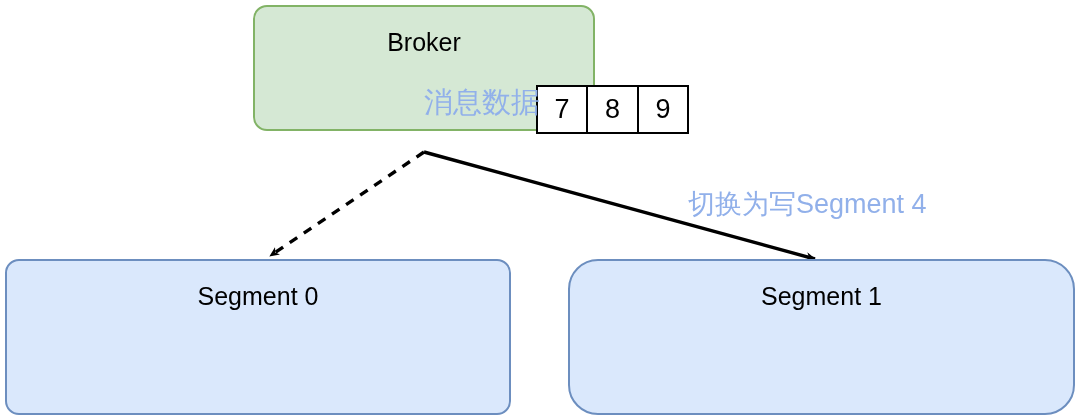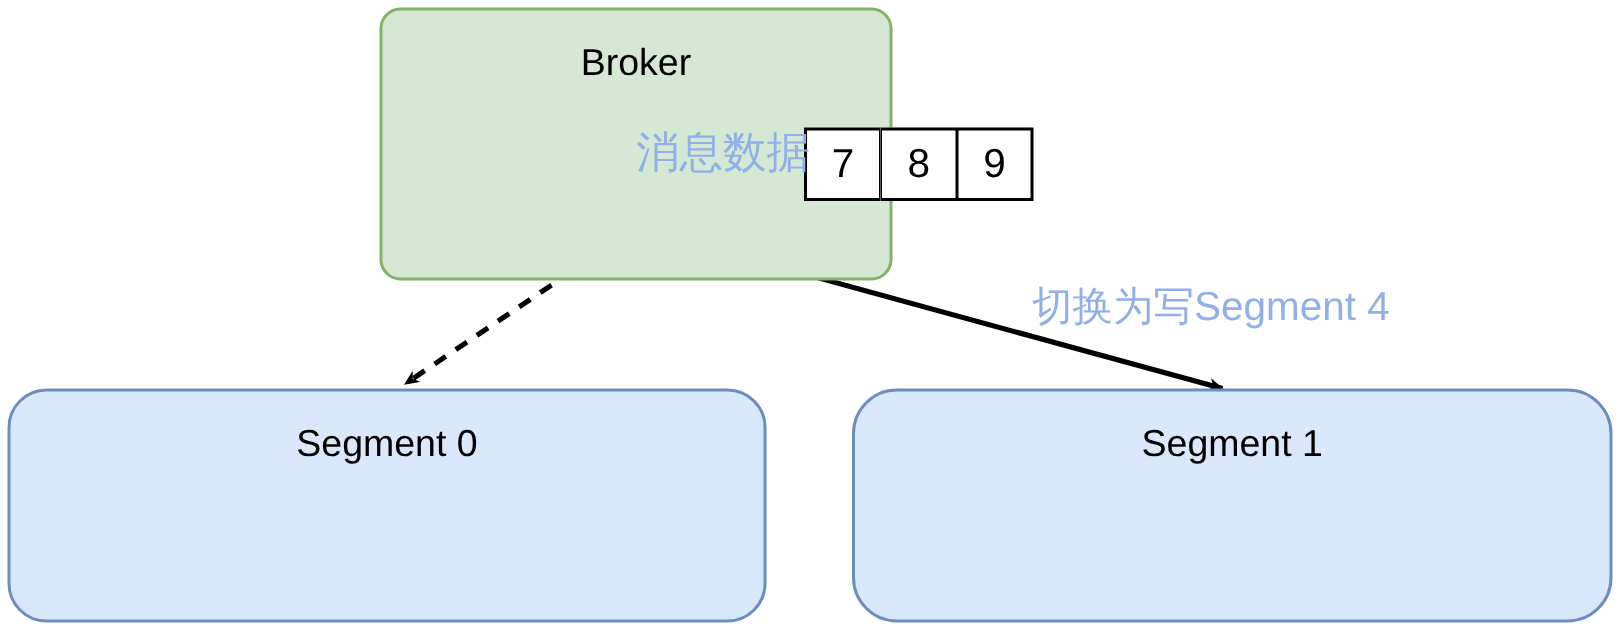--- a/index.html
+++ b/index.html
@@ -19,34 +19,33 @@
   }
   .node {
     position: absolute;
     box-sizing: border-box;
     border-radius: 14px;
   }
   .broker-node {
     left: 253px;
     top: 5px;
     width: 342px;
-    height: 182px;
+    height: 126px;
     background: #d5e8d4;
     border: 2px solid #82b366;
   }
   .segment-node {
     background: #dae8fc;
     border: 2px solid #6c8ebf;
   }
   .seg0-node {
     left: 5px;
     top: 259px;
     width: 506px;
     height: 156px;
-    border-radius: 26px;
   }
   .seg1-node {
     left: 568px;
     top: 259px;
     width: 507px;
     height: 156px;
     border-radius: 30px;
   }
   .node-title {
     position: absolute;

